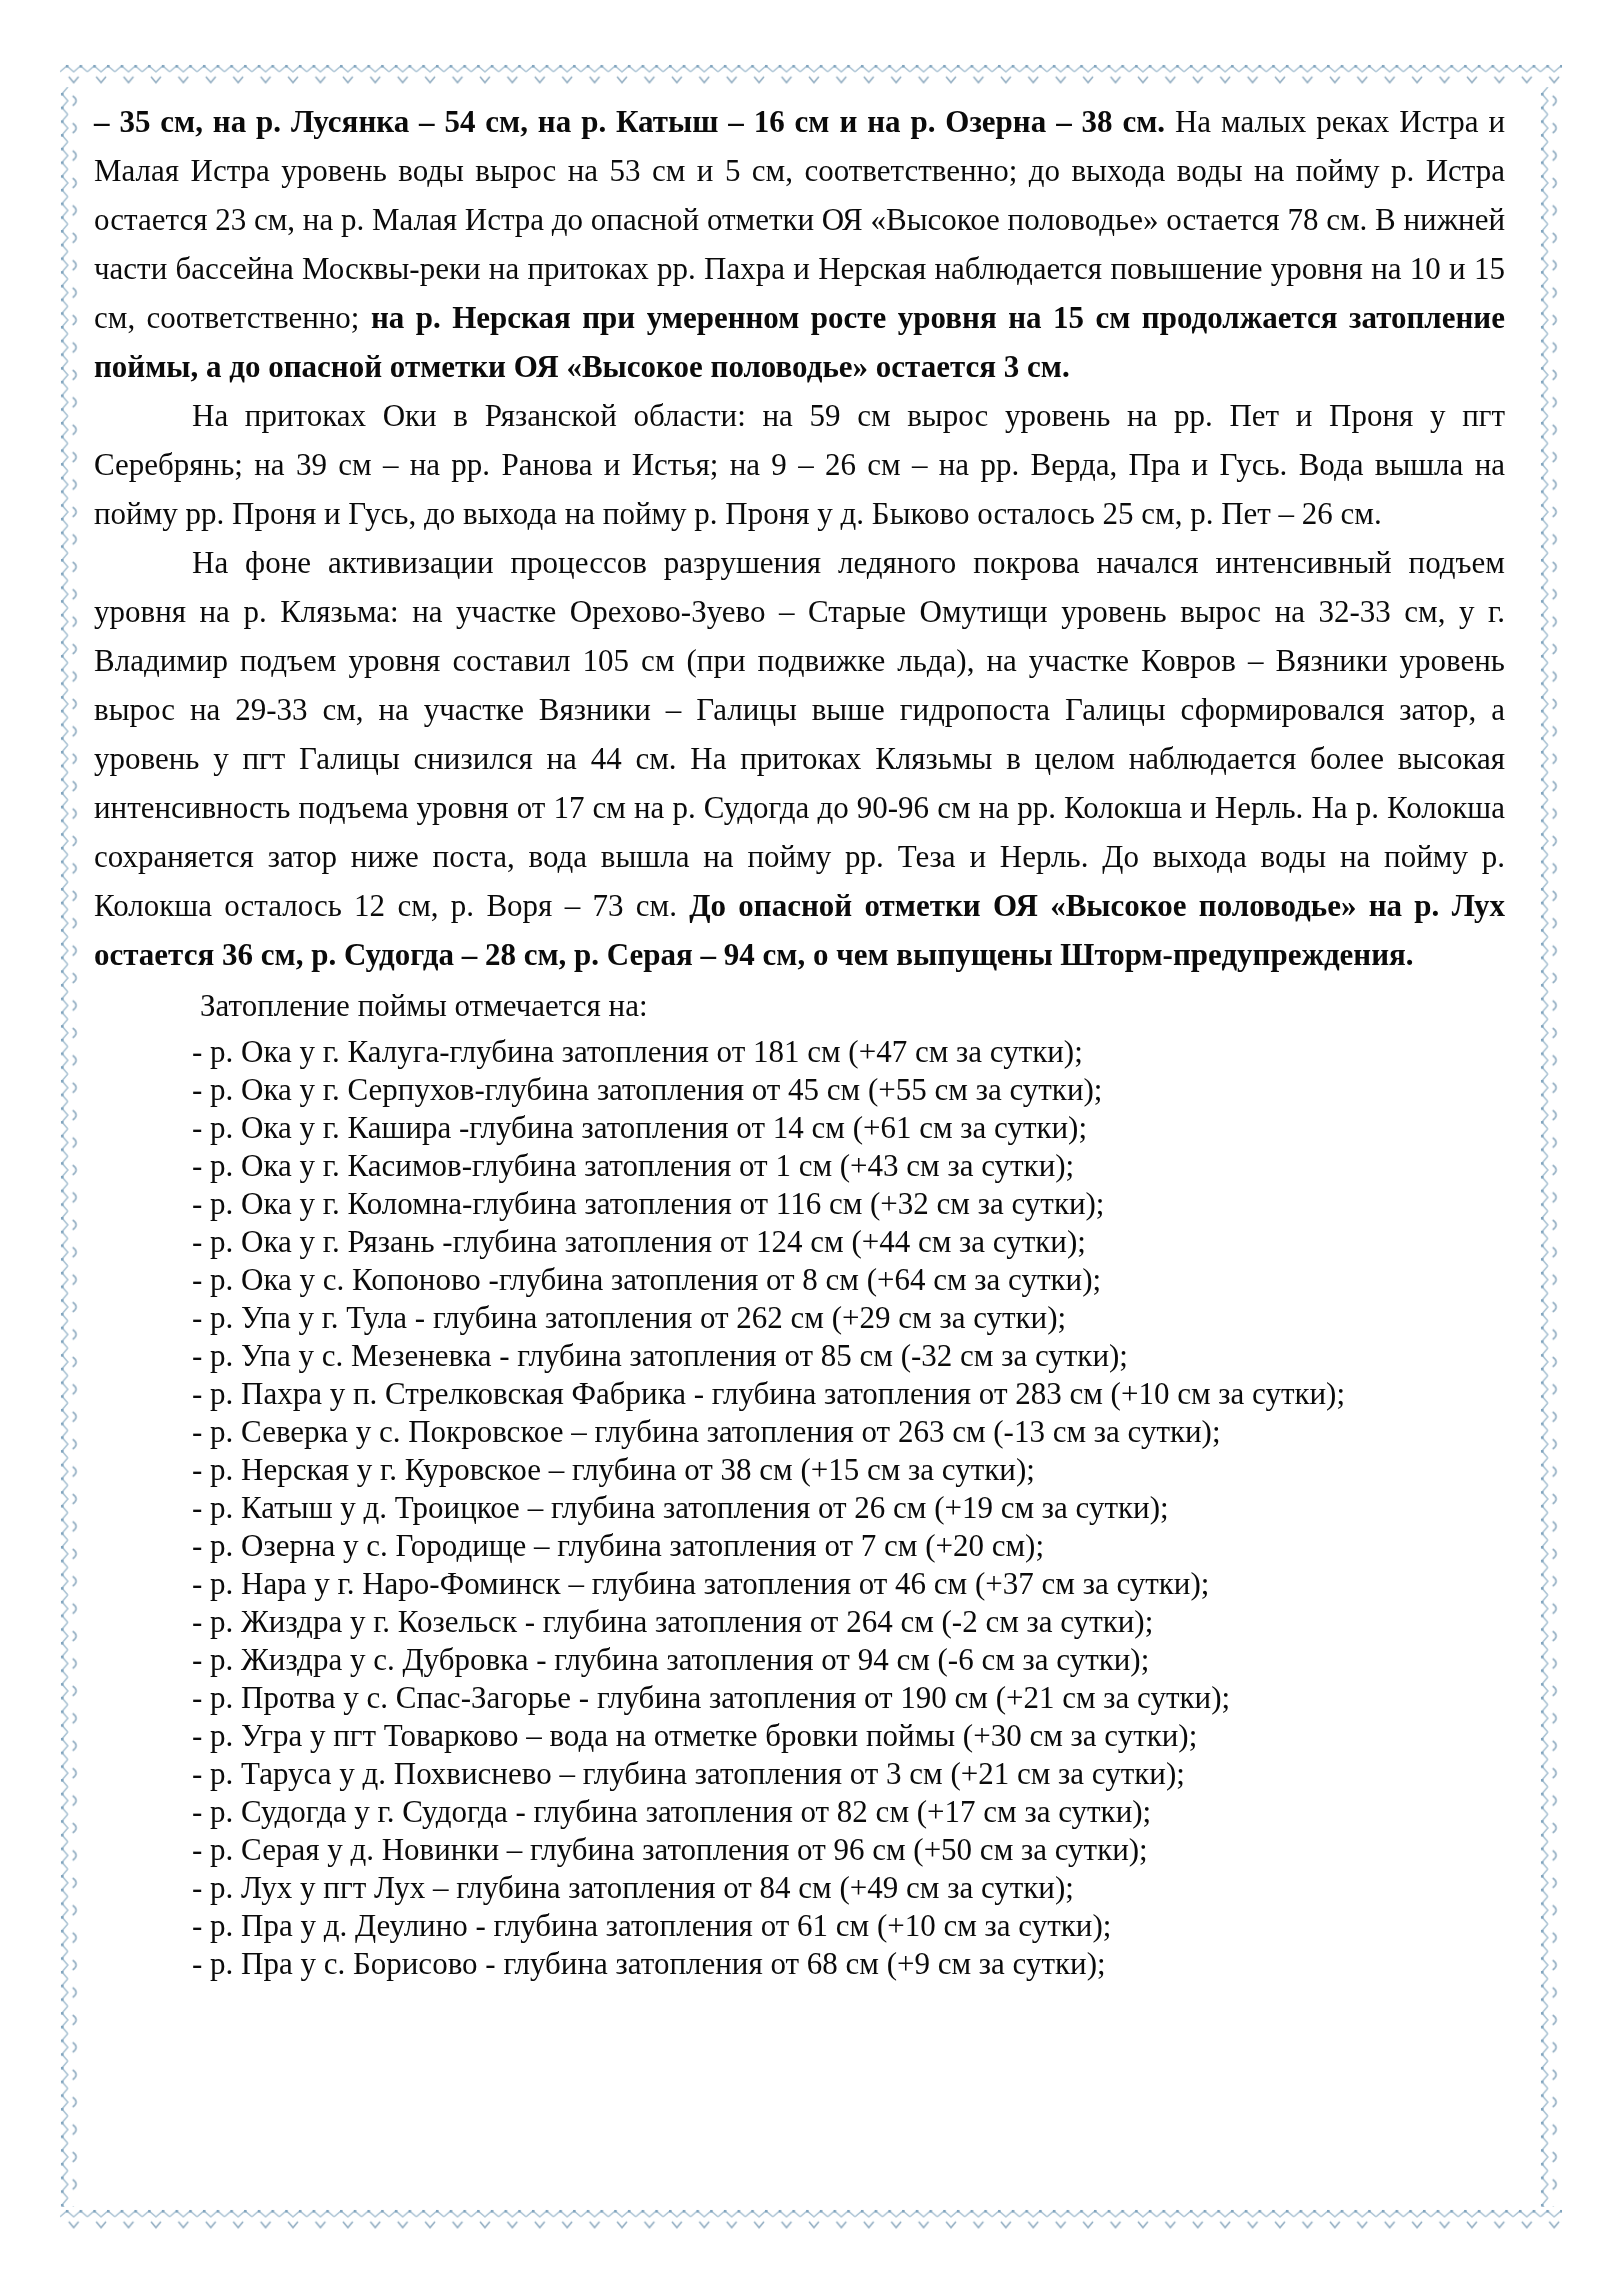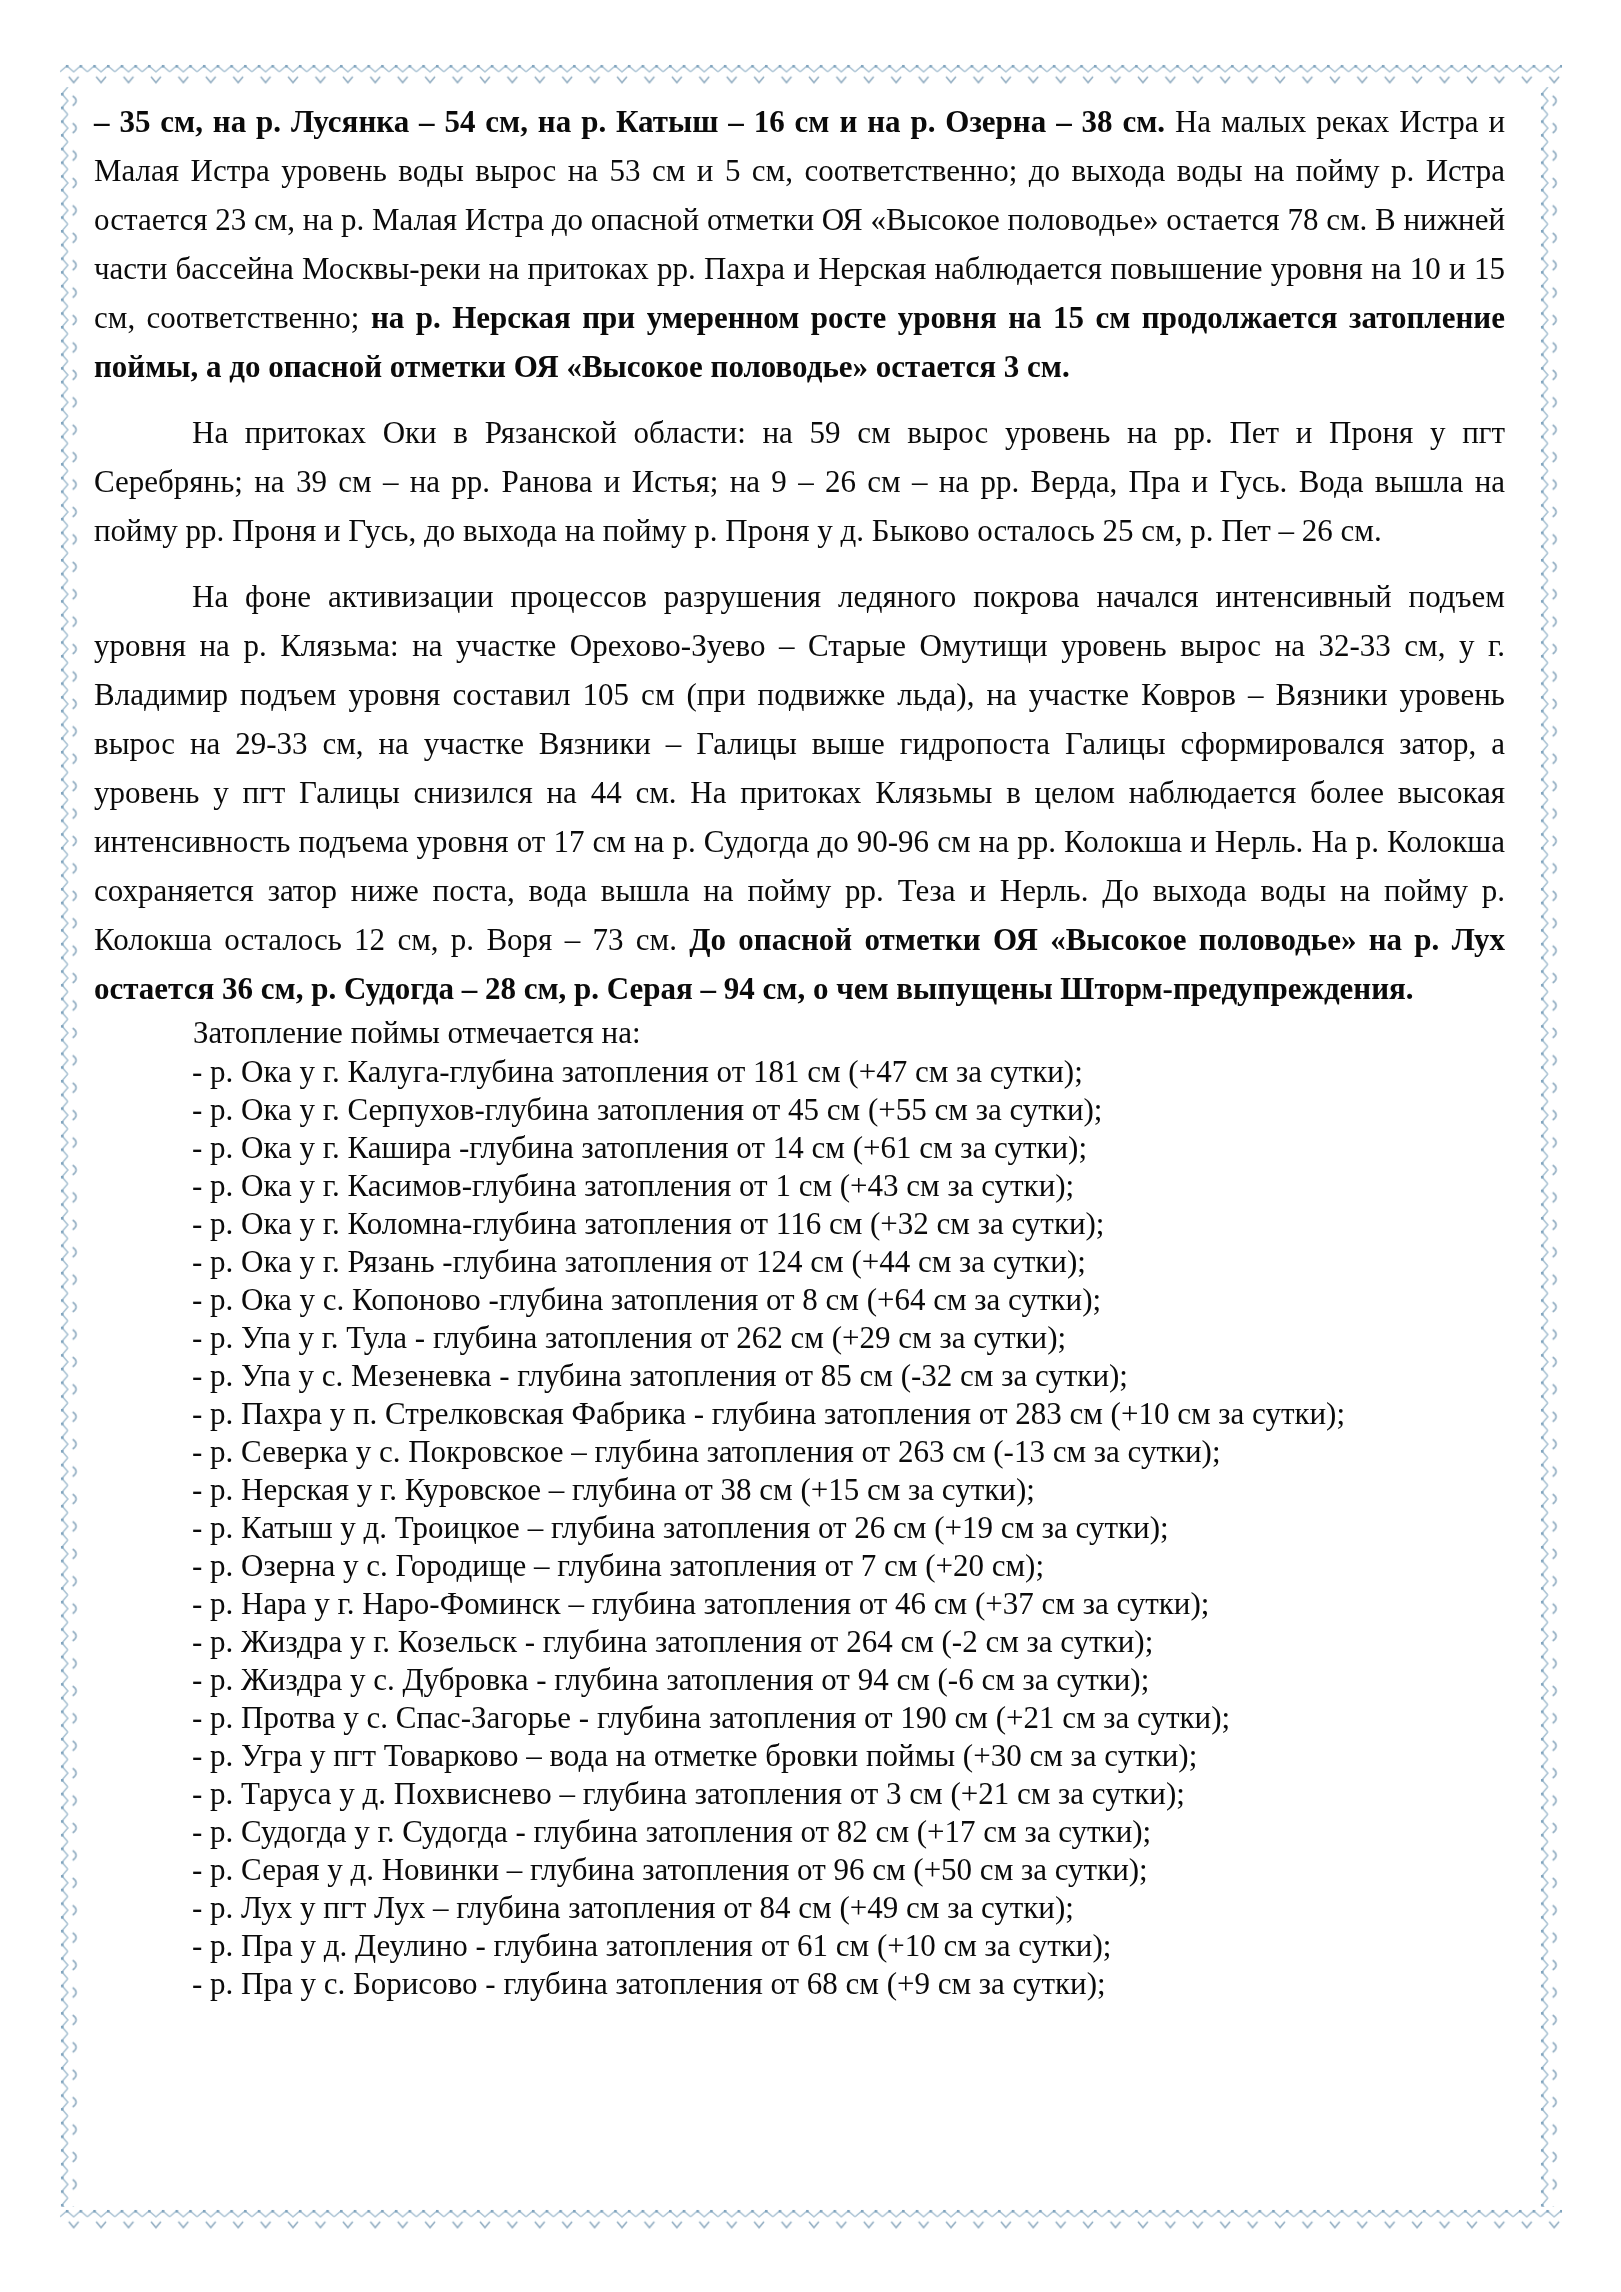--- a/index.html
+++ b/index.html
@@ -14,25 +14,25 @@
   .pb-bottom{left:59px;  top:2208px; width:1504px; height:23.5px;}
   .pb-left  {left:59px;  top:86px;   width:23.5px;   height:2122px;}
   .pb-right {left:1539px;top:86px;   width:23.5px;   height:2122px;}
 
   .content{position:absolute;left:94px;top:97px;width:1411px;}
 
   .para{
     font-size:31px;line-height:49px;text-align:justify;
     margin:0;padding:0;
   }
-  .para.indent{text-indent:98px;margin-top:17px;}
+  .para.indent{text-indent:98px;}
   .run-bold{font-weight:bold;}
 
   .list-intro{
-    font-size:31px;line-height:38px;text-indent:98px;margin:1px;
+    font-size:31px;line-height:38px;text-indent:98px;margin:8px;
   }
   .list-item{
     font-size:31px;line-height:38px;text-align:justify;text-indent:98px;
     margin:0;padding:0;
   }
 </style>
 </head>
 <body>
 
 <svg class="pb pb-top" xmlns="http://www.w3.org/2000/svg" viewBox="0 0 1534 24" width="1504" height="23.5">

